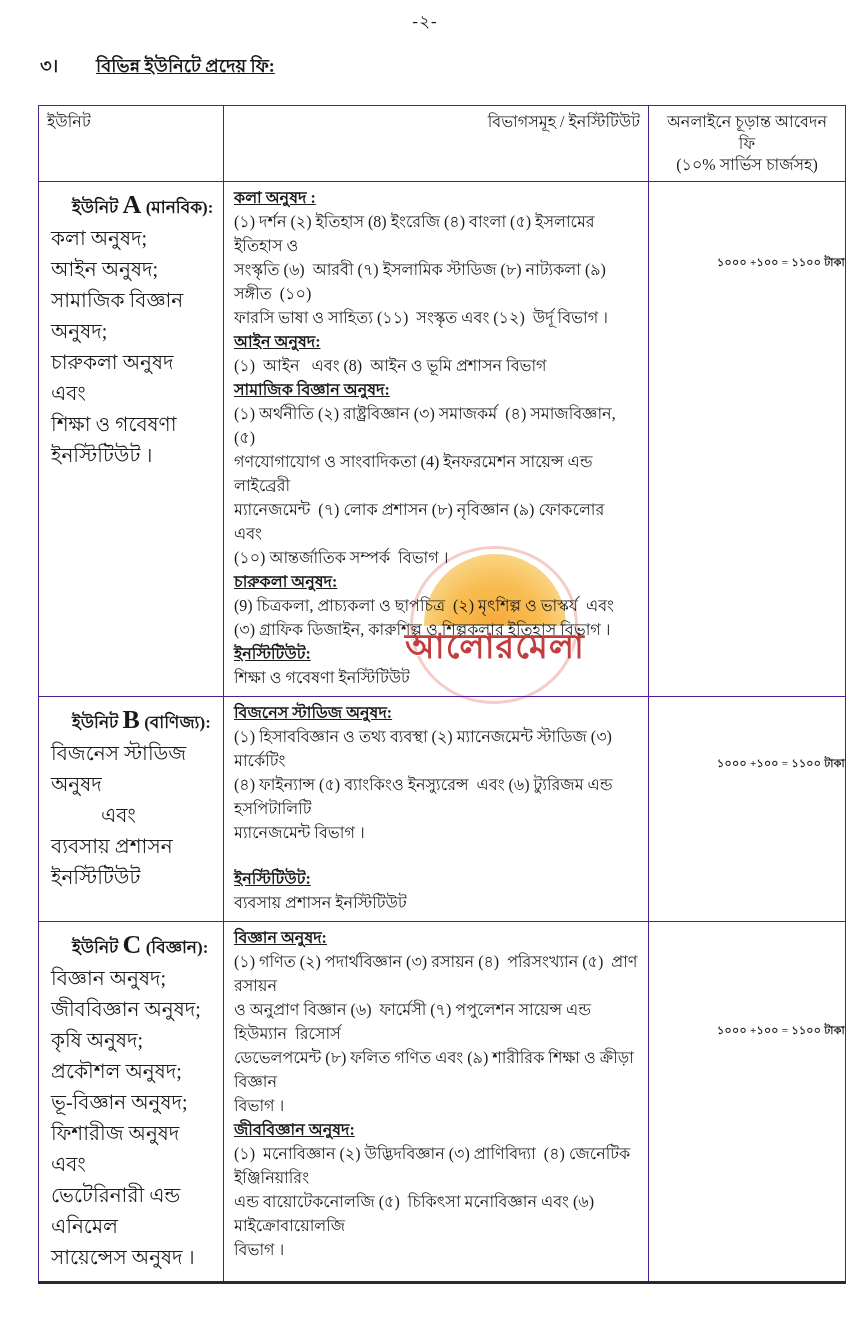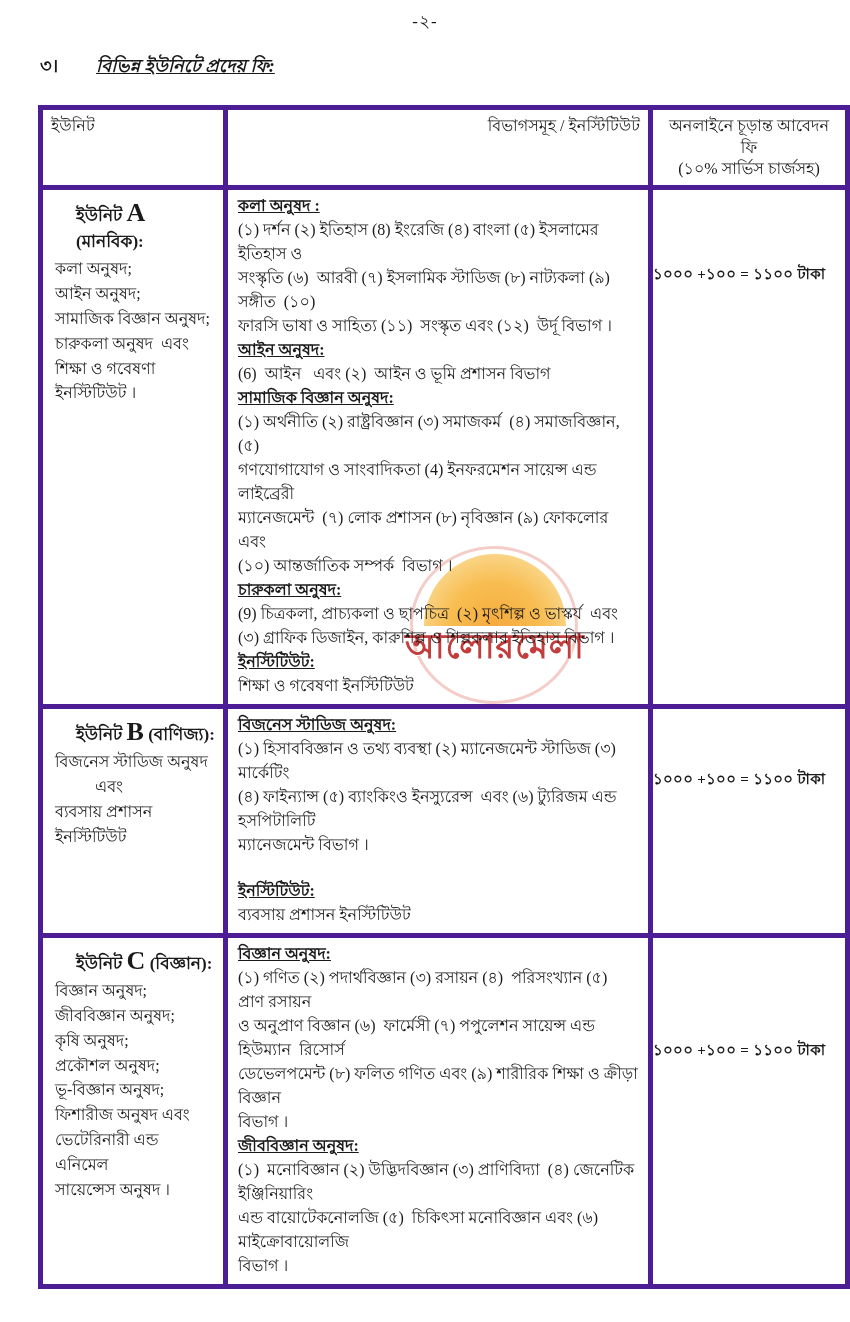--- a/index.html
+++ b/index.html
@@ -20,21 +20,21 @@
     font-size: 17px;
     letter-spacing: 1px;
   }
   .heading-row {
     display: flex;
     margin: 16px 0 0 40px;
     font-size: 18px;
     font-weight: bold;
   }
   .heading-row .sec-no { width: 56px; }
-  .heading-row .main-heading { text-decoration: underline; font-style: italic; }
+  .heading-row .main-heading { text-decoration: underline; }
   .intro {
     margin: 30px 0 0 95px;
     width: 680px;
     font-size: 17px;
     line-height: 1.65;
     white-space: pre-wrap;
   }
   
   .watermark {
     position: absolute;
@@ -76,54 +76,54 @@
     position: relative;
     z-index: 1;
     margin: 22px 0 0 38px;
     width: 807px;
     border-collapse: collapse;
     table-layout: fixed;
     font-size: 16px;
     background: transparent;
   }
   .fee-table td, .fee-table th {
-    border: 5px solid #4c1d95;
+    border: 1px solid #4c1d95;
     vertical-align: top;
     background: transparent;
   }
   .fee-table { border: 1px solid #3a3a3a; border-bottom: 3px solid #2a2a2a; }
   .fee-table th {
     font-weight: normal;
     padding: 5px 8px;
     line-height: 1.35;
   }
   th.h-unit { text-align: left; }
   th.h-depts { text-align: right; }
   th.h-fee { white-space: pre-line; }
   td.unit-cell { padding: 10px 8px 8px 12px; line-height: 1.55; }
   .unit-title { font-weight: bold; font-size: 17px; margin-bottom: 2px; margin-left: 21px; }
   .unit-letter {
     font-family: "Liberation Serif", "DejaVu Serif", serif;
     font-size: 26px;
     font-weight: bold;
     line-height: 1;
   }
-  .unit-body { white-space: pre-wrap; font-size: 16px; }
+  .unit-body { white-space: pre-wrap; font-size: 20px; }
   td.dept-cell { padding: 4px 10px 6px 10px; line-height: 1.5; }
   .sec-h {
     font-weight: bold;
     text-decoration: underline;
     margin-top: 0;
   }
   .sec-h.gap { margin-top: 22px; }
   .sec-b { white-space: pre-wrap; }
   td.fee-cell {
-    text-align: left;
+    text-align: right;
     font-weight: 600;
-    font-size: 15px;
+    font-size: 11px;
     letter-spacing: 0.3px;
   }
   td.fee-cell .fee-val { display: block; }
   td.fee-a { padding-top: 72px; }
   td.fee-b { padding-top: 58px; }
   td.fee-c { padding-top: 100px; }
 </style>
 </head>
 <body>
 
@@ -168,21 +168,21 @@
 চারুকলা অনুষদ  এবং
 শিক্ষা ও গবেষণা
 ইনস্টিটিউট ।</div>
       </td>
       <td class="dept-cell">
         <div class="sec-h">কলা অনুষদ :</div>
         <div class="sec-b">(১) দর্শন (২) ইতিহাস (8) ইংরেজি (৪) বাংলা (৫) ইসলামের ইতিহাস ও
 সংস্কৃতি (৬)  আরবী (৭) ইসলামিক স্টাডিজ (৮) নাট্যকলা (৯) সঙ্গীত  (১০)
 ফারসি ভাষা ও সাহিত্য (১১)  সংস্কৃত এবং (১২)  উর্দূ বিভাগ ।</div>
         <div class="sec-h">আইন অনুষদ:</div>
-        <div class="sec-b">(6)  আইন   এবং (২)  আইন ও ভূমি প্রশাসন বিভাগ</div>
+        <div class="sec-b">(১)  আইন   এবং (8)  আইন ও ভূমি প্রশাসন বিভাগ</div>
         <div class="sec-h">সামাজিক বিজ্ঞান অনুষদ:</div>
         <div class="sec-b">(১) অর্থনীতি (২) রাষ্ট্রবিজ্ঞান (৩) সমাজকর্ম  (৪) সমাজবিজ্ঞান,  (৫)
 গণযোগাযোগ ও সাংবাদিকতা (4) ইনফরমেশন সায়েন্স এন্ড  লাইব্রেরী
 ম্যানেজমেন্ট  (৭) লোক প্রশাসন (৮) নৃবিজ্ঞান (৯) ফোকলোর  এবং
 (১০) আন্তর্জাতিক সম্পর্ক  বিভাগ ।</div>
         <div class="sec-h">চারুকলা অনুষদ:</div>
         <div class="sec-b">(9) চিত্রকলা, প্রাচ্যকলা ও ছাপচিত্র  (২) মৃৎশিল্প ও ভাস্কর্য  এবং
 (৩) গ্রাফিক ডিজাইন, কারুশিল্প ও শিল্পকলার ইতিহাস বিভাগ ।</div>
         <div class="sec-h">ইনস্টিটিউট:</div>
         <div class="sec-b">শিক্ষা ও গবেষণা ইনস্টিটিউট</div>

